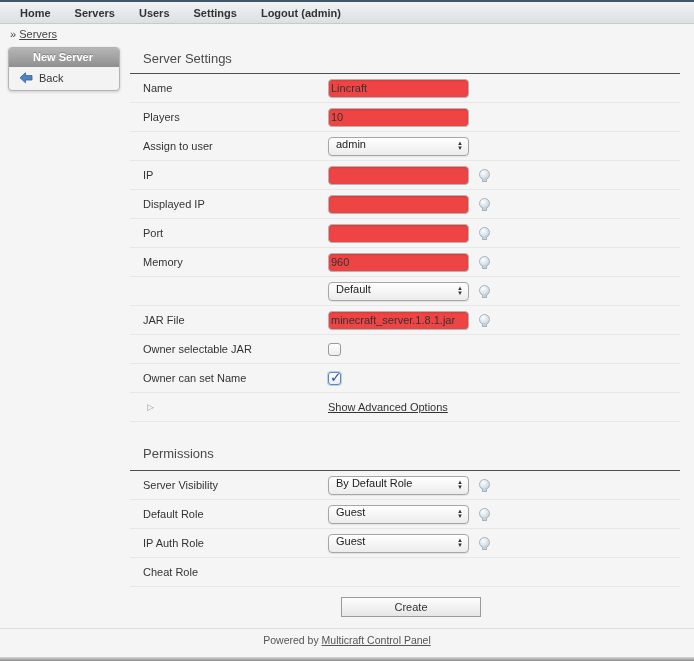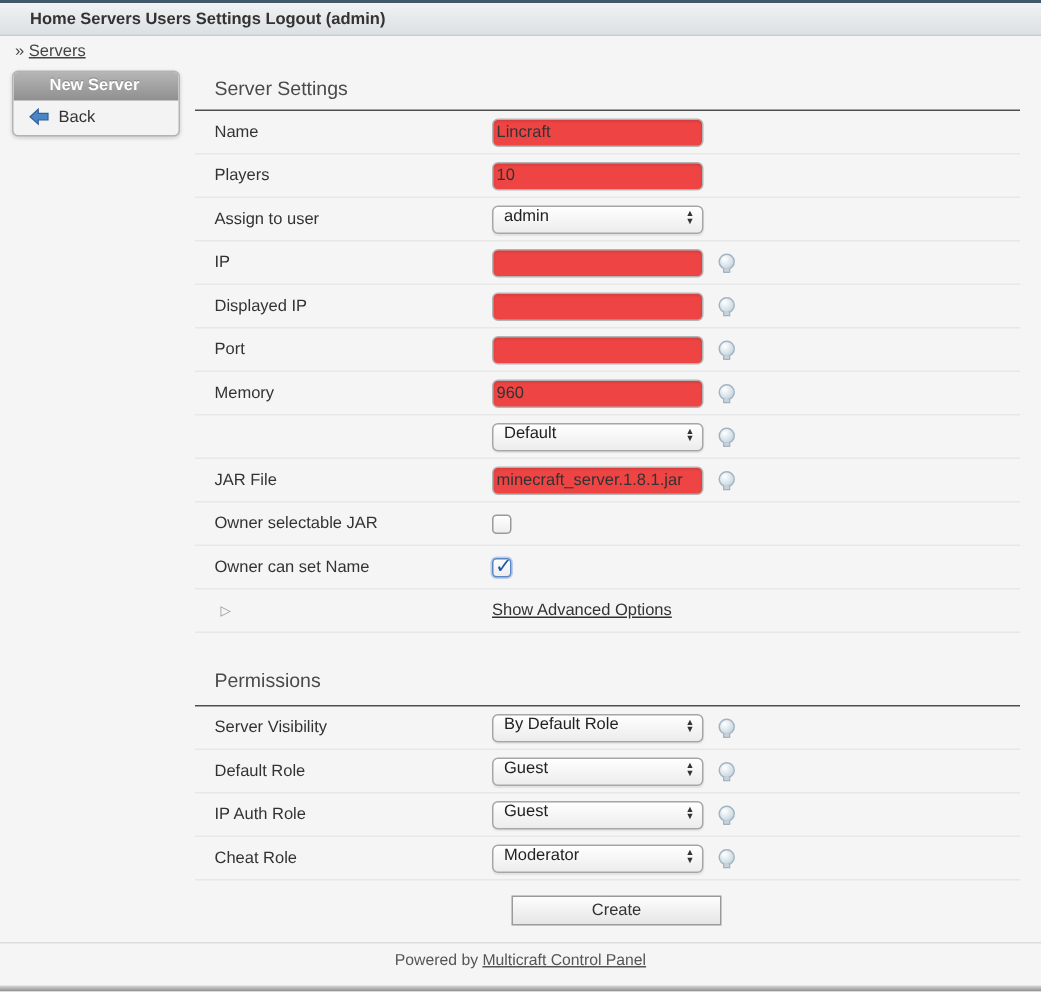--- a/index.html
+++ b/index.html
@@ -3,21 +3,21 @@
 <meta charset="utf-8">
 <style>
   * { margin:0; padding:0; box-sizing:border-box; }
   html,body { width:694px; height:661px; }
   body {
     font-family:"Liberation Sans","DejaVu Sans",sans-serif;
     background:#f5f5f5; color:#333; position:relative; overflow:hidden;
   }
   .top-strip { height:2px; background:#41586a; }
   .navbar {
-    height:22px; display:flex; align-items:center; gap:3px; padding-left:20px;
+    height:22px; display:flex; align-items:center; gap:24px; padding-left:20px;
     background:linear-gradient(#f1f3f4,#dbe0e2);
     border-bottom:1px solid #c6cbce;
   }
   .nav-link { font-size:11px; font-weight:bold; color:#333; text-decoration:none; cursor:pointer; }
   .breadcrumb { position:absolute; top:28px; left:10px; font-size:11px; color:#444; }
   .breadcrumb a { color:#444; text-decoration:underline; cursor:pointer; }
 
   .sidebar {
     position:absolute; top:47px; left:8px; width:112px;
     border:1px solid #b3b3b3; border-radius:4px; background:#f3f3f3;
@@ -295,33 +295,20 @@
       </div>
       <span class="bulb">
           <span class="globe"></span>
           <span class="base"></span>
         </span>
     </div>
   </div>
 
   <div class="form-row">
     <span class="row-label">Cheat Role</span>
-    <div class="row-control">
-      <div class="select">
-        <span>Moderator</span>
-        <span class="arrows">
-            <span>▲</span>
-            <span>▼</span>
-          </span>
-      </div>
-      <span class="bulb">
-          <span class="globe"></span>
-          <span class="base"></span>
-        </span>
-    </div>
   </div>
 
   <div class="button-row">
     <button class="create-btn">Create</button>
   </div>
 </main>
 
 <div class="footer-rule"></div>
 <div class="footer">
   <span>Powered by </span><a>Multicraft Control Panel</a>

